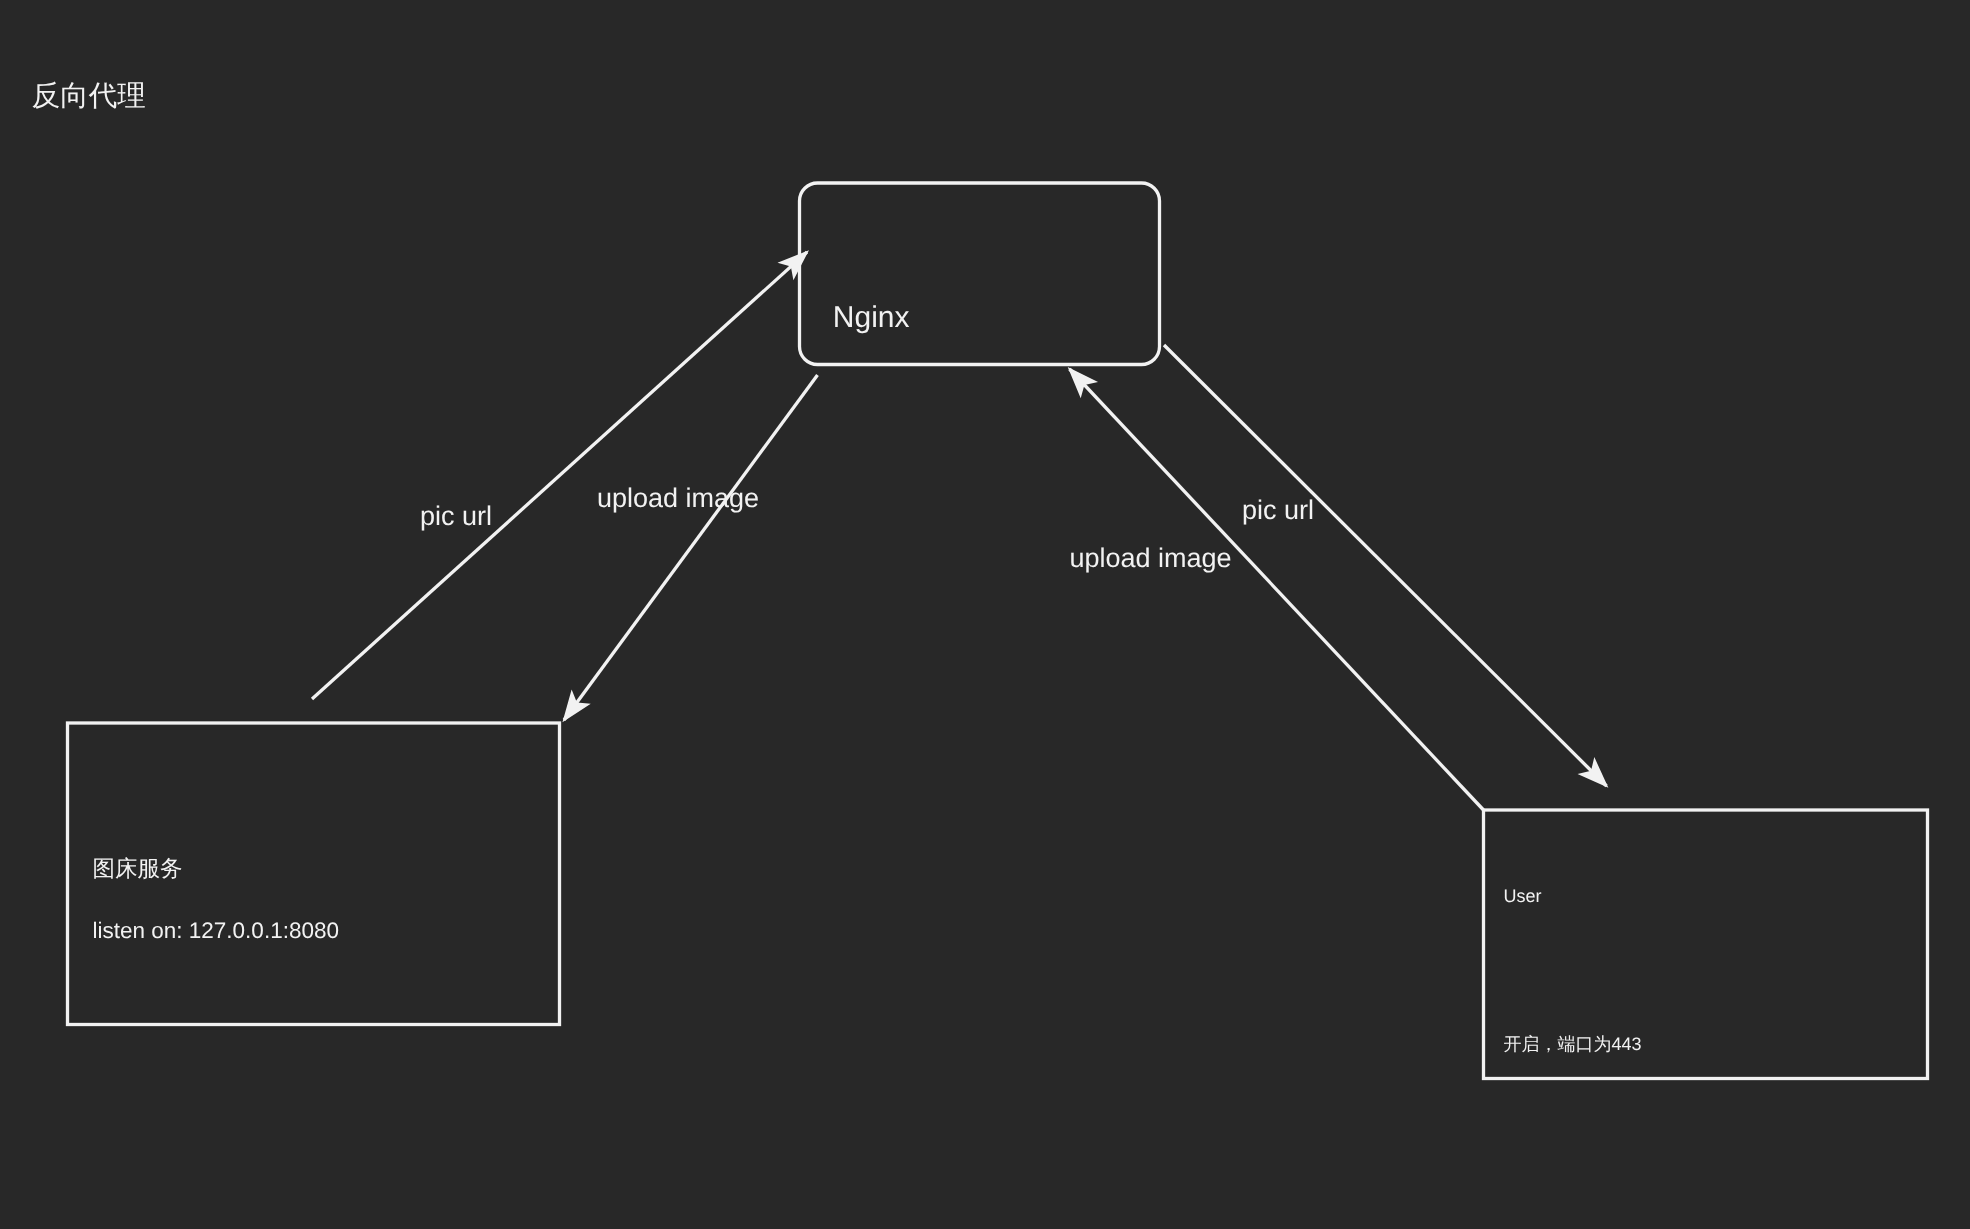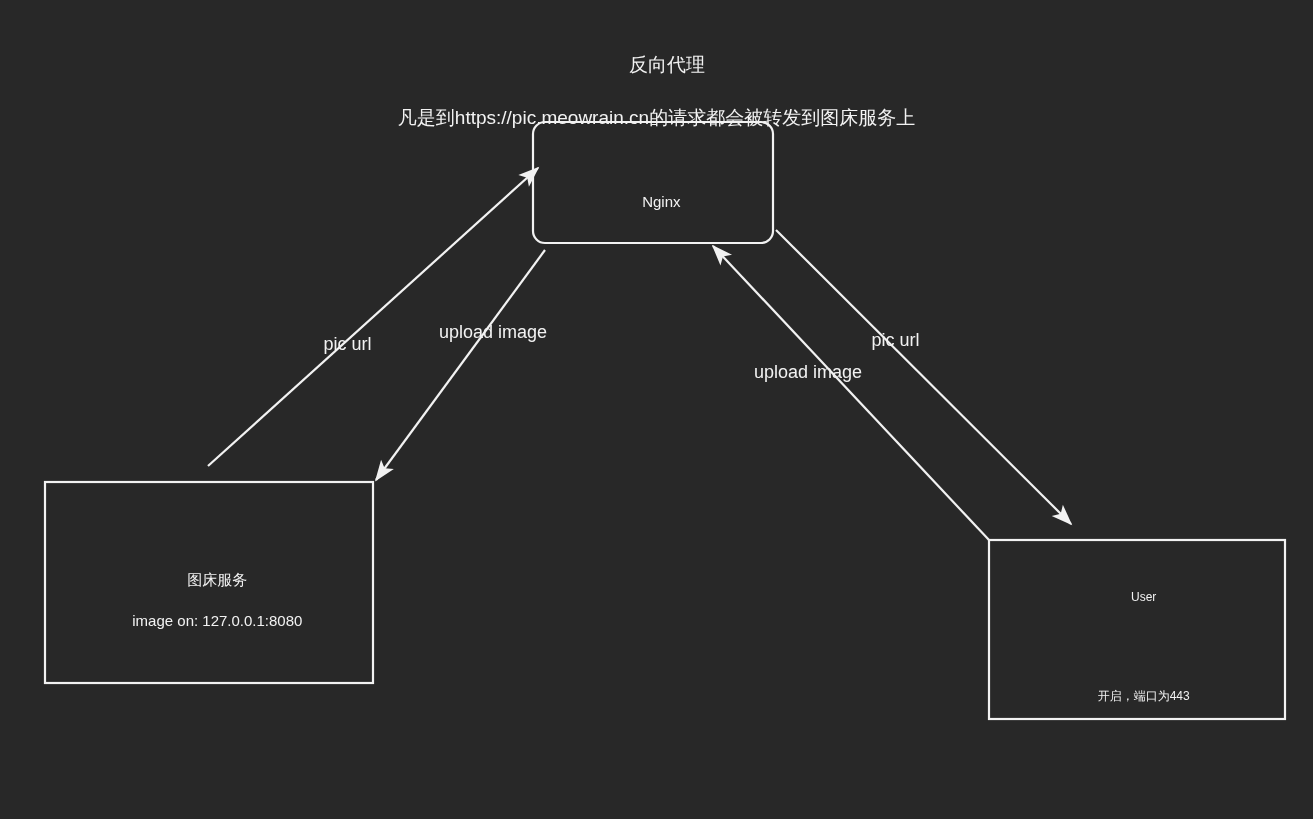--- a/index.html
+++ b/index.html
@@ -26,38 +26,38 @@
     width: 1313px;
     height: 819px;
     display: block;
   }
   .dtext {
     position: absolute;
     color: #f2f2f2;
     font-family: "Liberation Sans", "DejaVu Sans", sans-serif;
     white-space: pre;
     line-height: 1.38;
-    text-align: center;
+    text-align: left;
     pointer-events: none;
   }
   
   #title-block {
     left: 0;
     top: 26px;
     width: 1313px;
     font-size: 19px;
   }
   #title-block .title-line2 { display: block; }
 
   
   #nginx-label {
     left: 533px;
     top: 171px;
     width: 240px;
-    font-size: 15px;
+    font-size: 20px;
   }
   #imgsvc-label {
     left: 45px;
     top: 549px;
     width: 328px;
     font-size: 15px;
   }
   #user-label {
     left: 989px;
     top: 572px;
@@ -97,30 +97,29 @@
 
     <line x1="545" y1="250" x2="376" y2="480" stroke="#f2f2f2" stroke-width="2.2" marker-end="url(#arrowhead)"></line>
 
     <line x1="776" y1="230" x2="1071" y2="524" stroke="#f2f2f2" stroke-width="2.2" marker-end="url(#arrowhead)"></line>
 
     <line x1="989" y1="540" x2="713" y2="246" stroke="#f2f2f2" stroke-width="2.2" marker-end="url(#arrowhead)"></line>
   </svg>
 
   <div class="dtext" id="title-block">
     <span>反向代理</span>
-    <span class="title-line2">凡是到https://pic.meowrain.cn的请求都会被转发到图床服务上</span>
   </div>
 
   <div class="dtext" id="nginx-label">
     <span>Nginx</span>
   </div>
 
   <div class="dtext" id="imgsvc-label">
     <span>图床服务</span><br>
-    <span>image on: 127.0.0.1:8080</span>
+    <span>listen on: 127.0.0.1:8080</span>
   </div>
 
   <div class="dtext" id="user-label">
     <span>User</span><br>
     <br>
     <br>
     <span>开启，端口为443</span>
   </div>
 
   <div class="dtext edge-label" id="edge-label-pic-url-left">pic url</div>

